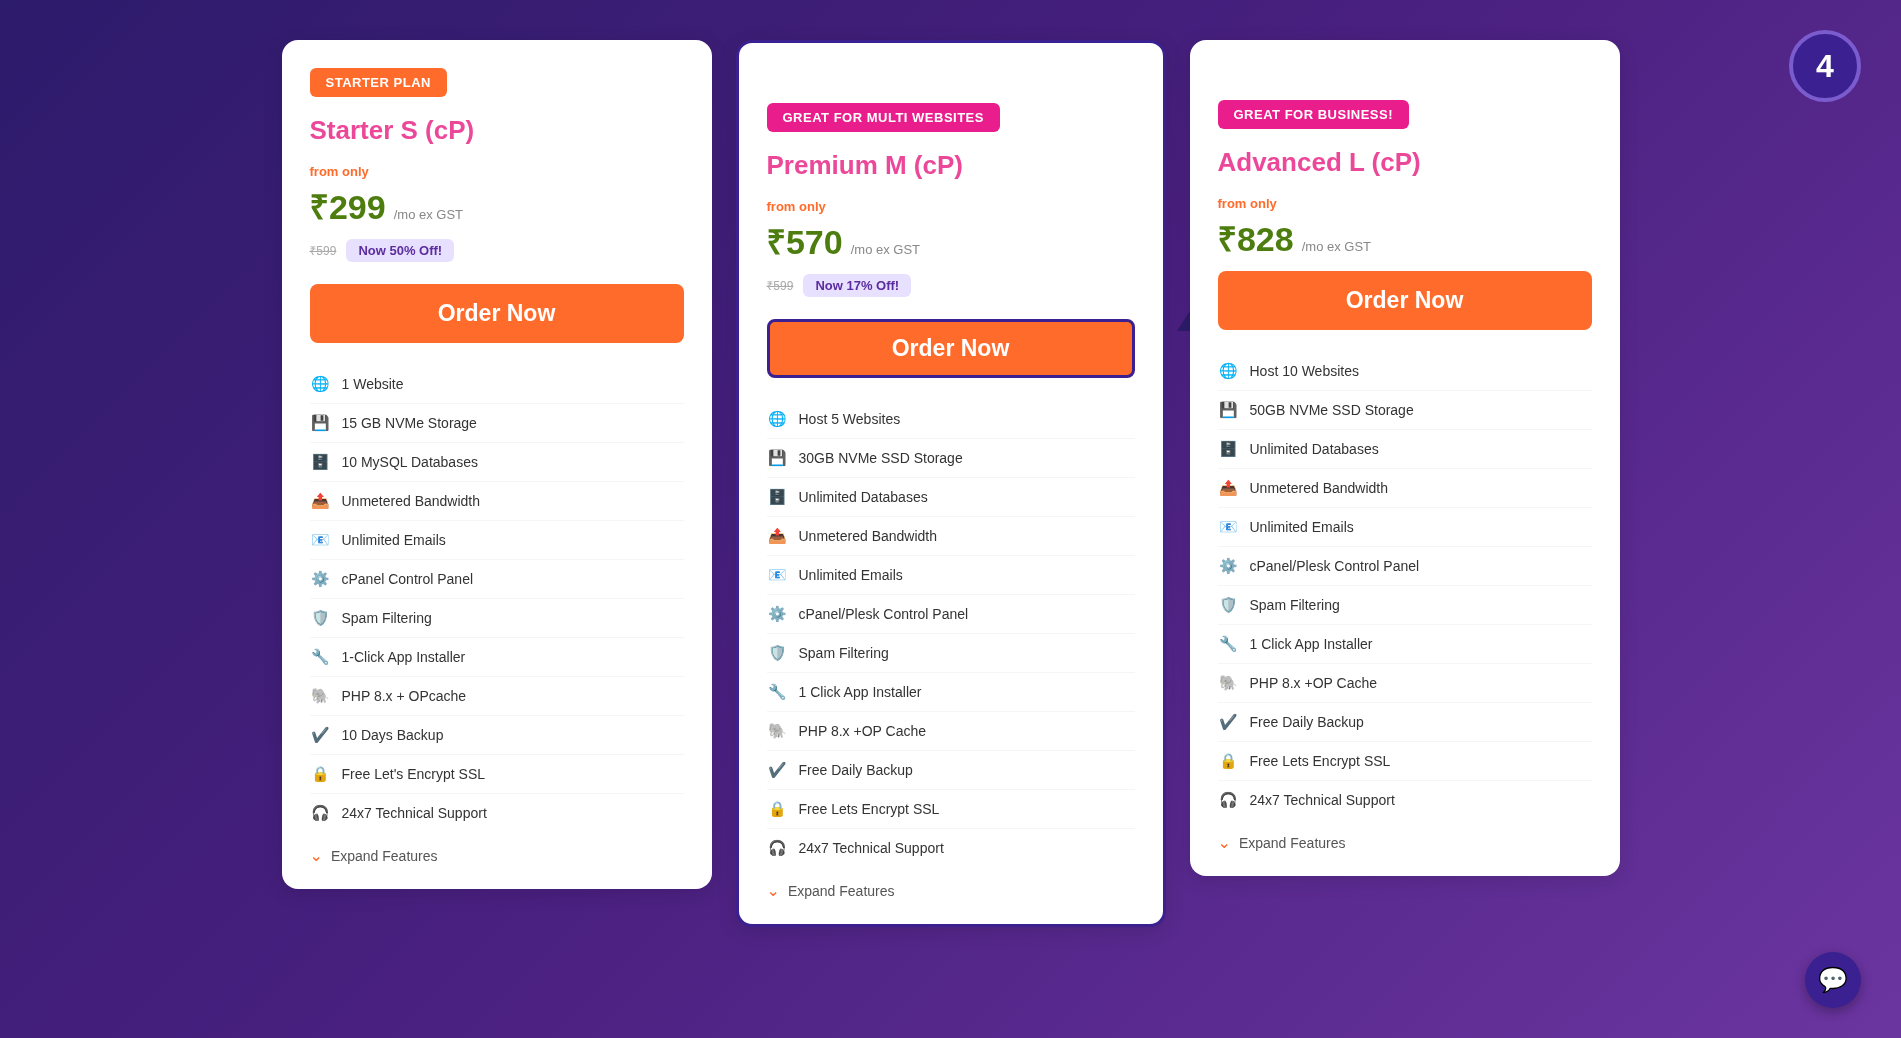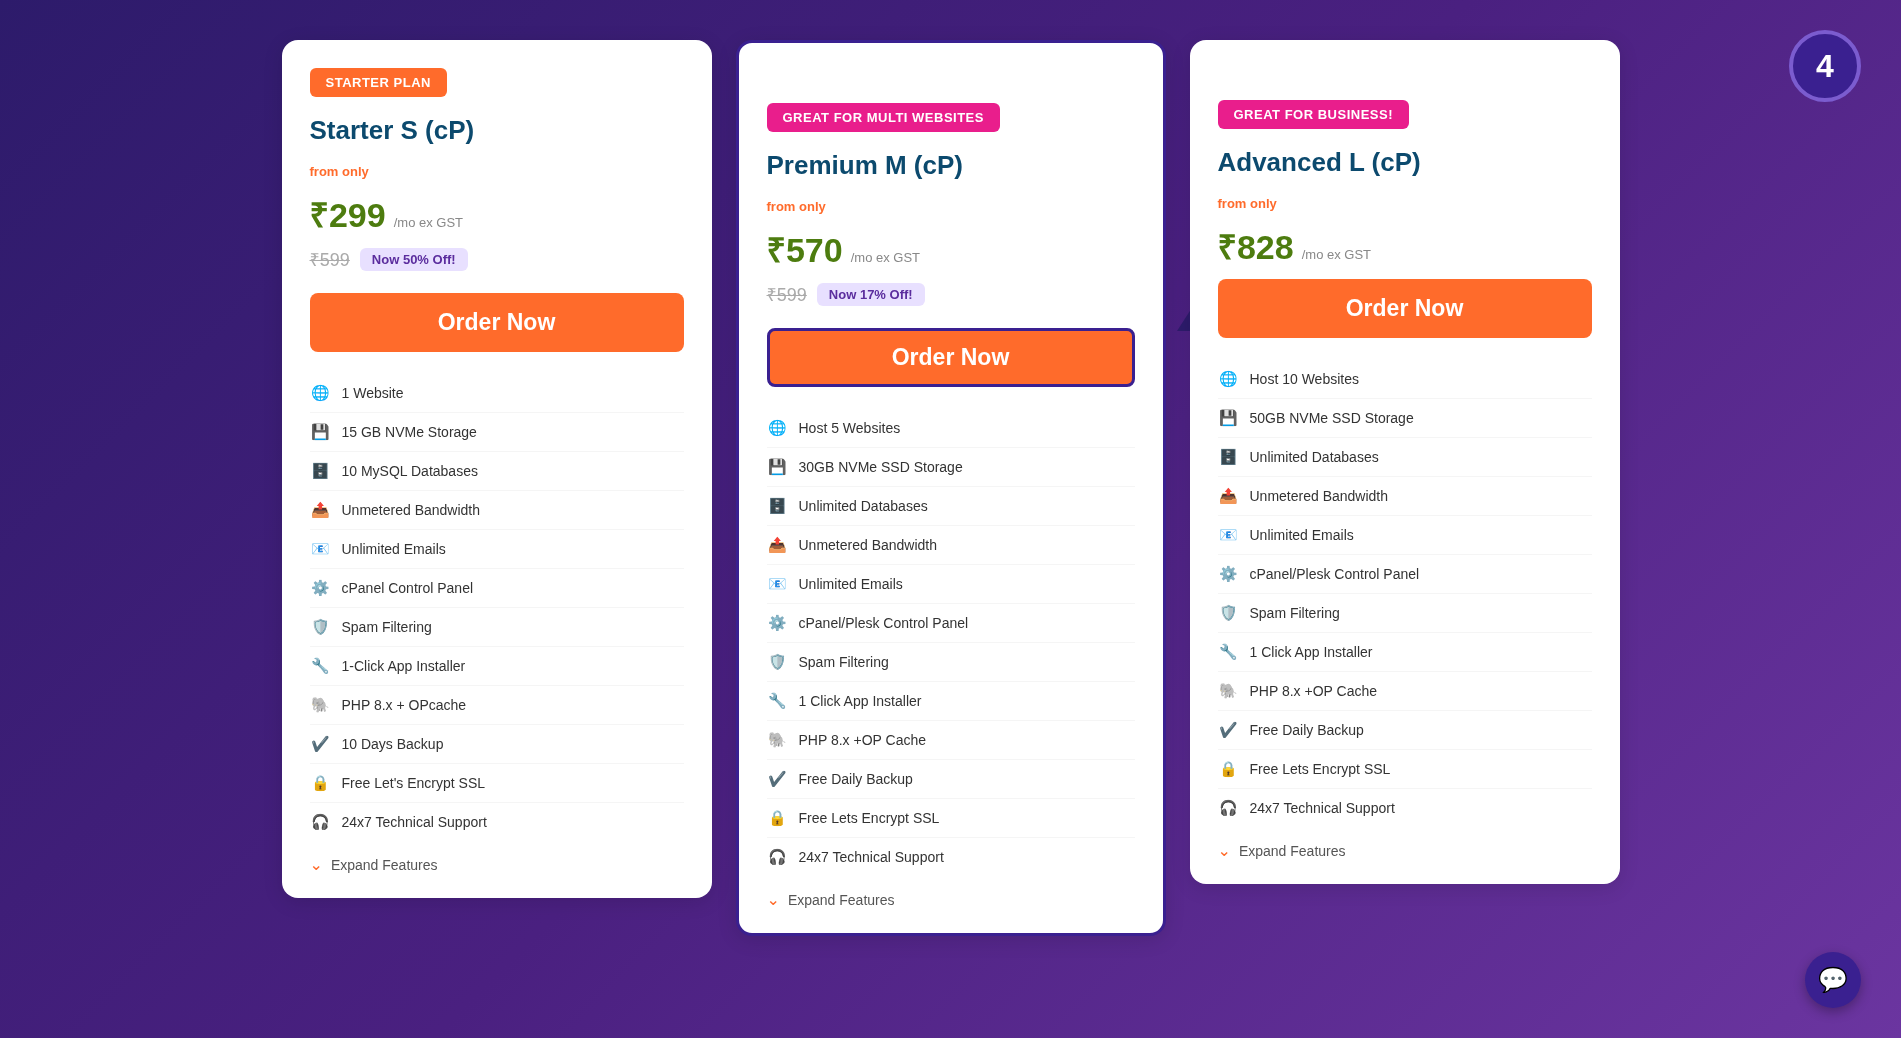--- a/index.html
+++ b/index.html
@@ -50,29 +50,29 @@
       margin-bottom: 18px;
       text-transform: uppercase;
     }
 
     .badge-orange { background: #ff6b2b; color: #fff; }
     .badge-magenta { background: #e91e8c; color: #fff; margin-top: 32px; }
 
     .plan-name {
       font-size: 26px;
       font-weight: 800;
-      color: #0c4a6e;
+      color: #ec4899;
       margin-bottom: 18px;
     }
 
     .price-label {
       font-size: 13px;
       color: #ff6b2b;
       font-weight: 600;
-      margin-bottom: 12px;
+      margin-bottom: 4px;
     }
 
     .price-row {
       display: flex;
       align-items: baseline;
       gap: 8px;
       margin-bottom: 10px;
     }
 
     .price-main {
@@ -87,21 +87,21 @@
     }
 
     .discount-row {
       display: flex;
       align-items: center;
       gap: 10px;
       margin-bottom: 22px;
     }
 
     .original-price {
-      font-size: 18px;
+      font-size: 12px;
       color: #aaa;
       text-decoration: line-through;
     }
 
     .discount-badge {
       background: #e8e0ff;
       color: #5b2d9e;
       padding: 4px 12px;
       border-radius: 6px;
       font-size: 13px;

